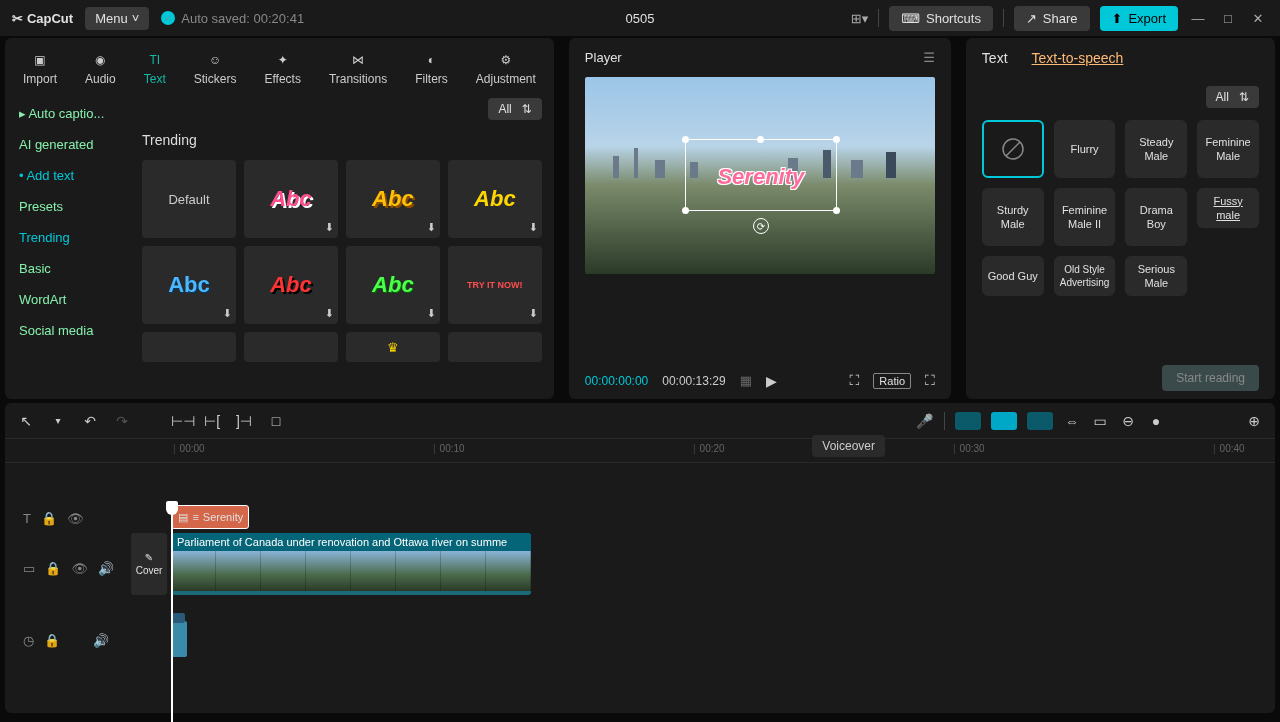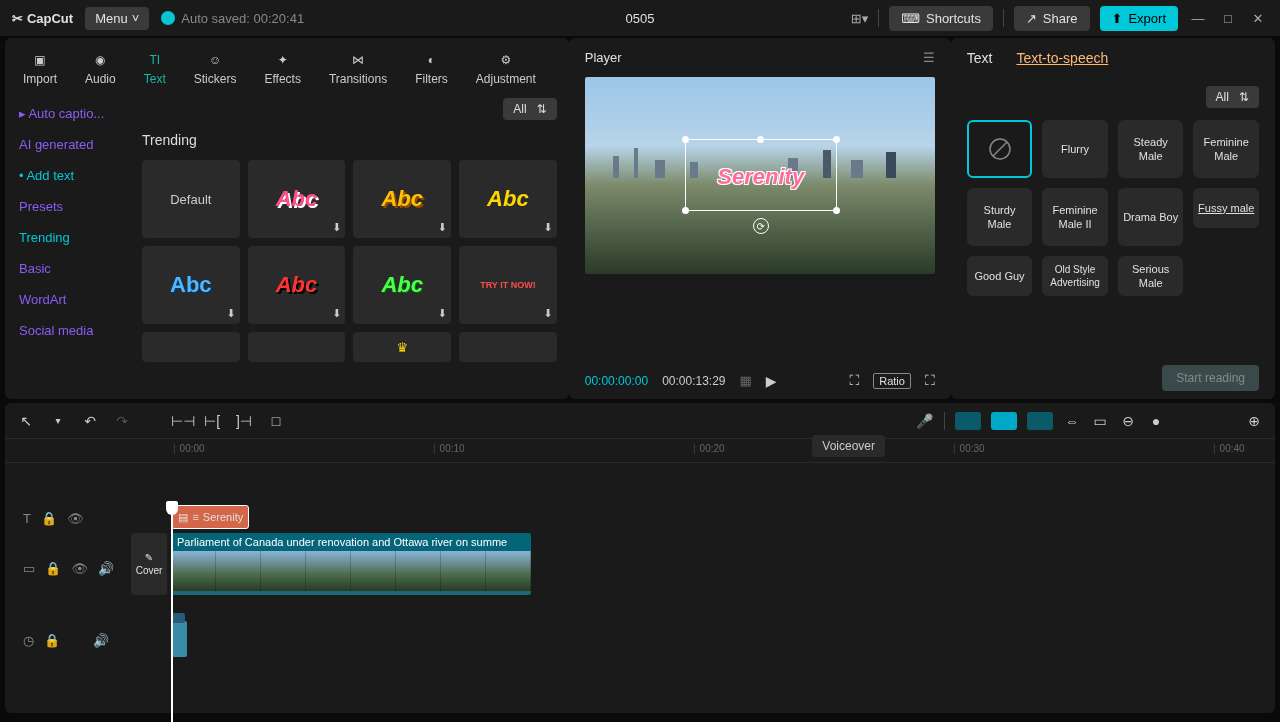--- a/index.html
+++ b/index.html
@@ -17,32 +17,32 @@
 .divider{width:1px;height:18px;background:#444;}
 
 .main{display:flex;height:365px;}
 .left-panel{width:565px;background:#1a1a1a;border-radius:6px;margin:2px 0 2px 5px;display:flex;flex-direction:column;}
 .tab-row{display:flex;padding:8px 4px 0;gap:0;}
 .tab{flex:0 0 auto;padding:4px 14px;text-align:center;cursor:pointer;display:flex;flex-direction:column;align-items:center;gap:2px;font-size:12px;color:#ccc;}
 .tab.active{color:#14b8a6;}
 .tab-icon{width:20px;height:20px;display:flex;align-items:center;justify-content:center;}
 .left-body{display:flex;flex:1;overflow:hidden;}
 .sidebar{width:125px;padding:8px 0;}
-.side-item{padding:8px 14px;cursor:pointer;color:#8b5cf6;font-size:13px;white-space:nowrap;overflow:hidden;text-overflow:ellipsis;}
+.side-item{padding:8px 14px;cursor:pointer;color:#86efac;font-size:13px;white-space:nowrap;overflow:hidden;text-overflow:ellipsis;}
 .side-item.active{color:#00c8d8;}
 .content{flex:1;padding:8px 12px;overflow:hidden;}
 .content-header{display:flex;justify-content:space-between;align-items:center;margin-bottom:12px;}
 .all-btn{background:#3a3a3a;padding:4px 10px;border-radius:4px;display:flex;align-items:center;gap:10px;cursor:pointer;font-size:12px;}
 .section-title{font-size:14px;color:#ddd;margin-bottom:12px;}
 .grid{display:grid;grid-template-columns:repeat(4,1fr);gap:8px;}
 .preset{background:#2a2a2a;border-radius:4px;height:78px;display:flex;align-items:center;justify-content:center;position:relative;cursor:pointer;}
 .preset-text{font-size:22px;font-weight:bold;font-style:italic;}
 .dl-icon{position:absolute;bottom:4px;right:4px;font-size:11px;color:#ccc;}
 
-.player-panel{flex:1;background:#1a1a1a;border-radius:6px;margin:2px 0;display:flex;flex-direction:column;}
+.player-panel{flex:1;background:#1a1a1a;border-radius:6px;margin:2px 15px;display:flex;flex-direction:column;}
 .player-header{padding:12px 16px;display:flex;justify-content:space-between;align-items:center;}
 .player-video{flex:1;display:flex;align-items:flex-start;justify-content:center;padding:0 16px;position:relative;}
 .video-frame{width:350px;height:197px;background:linear-gradient(to bottom,#9bc5e8 0%,#b8d4e8 35%,#7a8a6a 55%,#2a3a28 100%);position:relative;border-radius:2px;}
 .skyline{position:absolute;top:36%;left:0;right:0;height:30px;}
 .bldg{position:absolute;bottom:0;background:#6a7a8a;}
 .text-overlay{position:absolute;top:62px;left:100px;width:152px;height:72px;border:1px solid #fff;}
 .text-overlay .handle{position:absolute;width:7px;height:7px;background:#fff;border-radius:50%;}
 .text-overlay-text{position:absolute;top:24px;width:100%;text-align:center;font-size:22px;font-weight:bold;color:#ff6b9d;font-style:italic;text-shadow:1px 1px 0 #fff,-1px -1px 0 #fff,1px -1px 0 #fff,-1px 1px 0 #fff;}
 .rotate-handle{position:absolute;bottom:-24px;left:50%;transform:translateX(-50%);width:16px;height:16px;border:1px solid #fff;border-radius:50%;display:flex;align-items:center;justify-content:center;font-size:10px;color:#fff;}
 .player-controls{padding:10px 16px;display:flex;align-items:center;gap:14px;}

